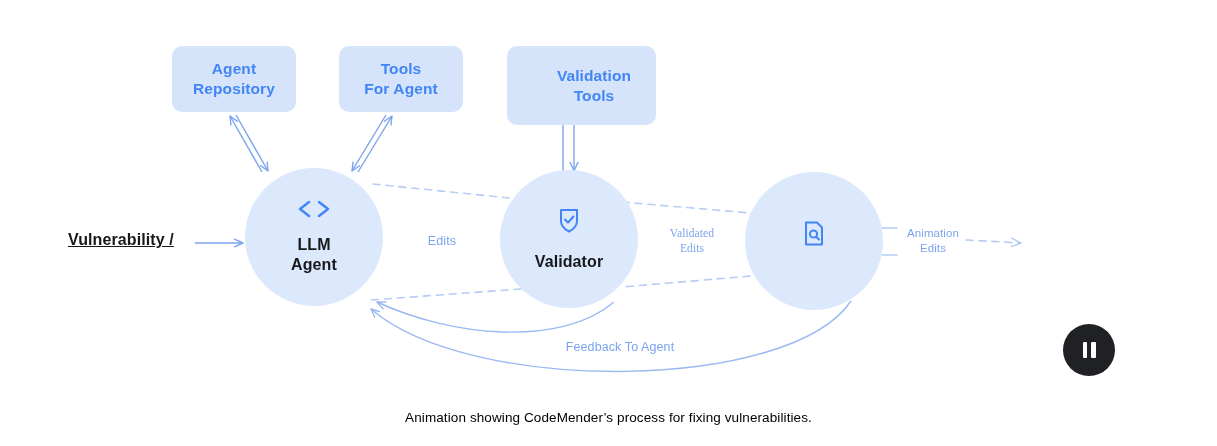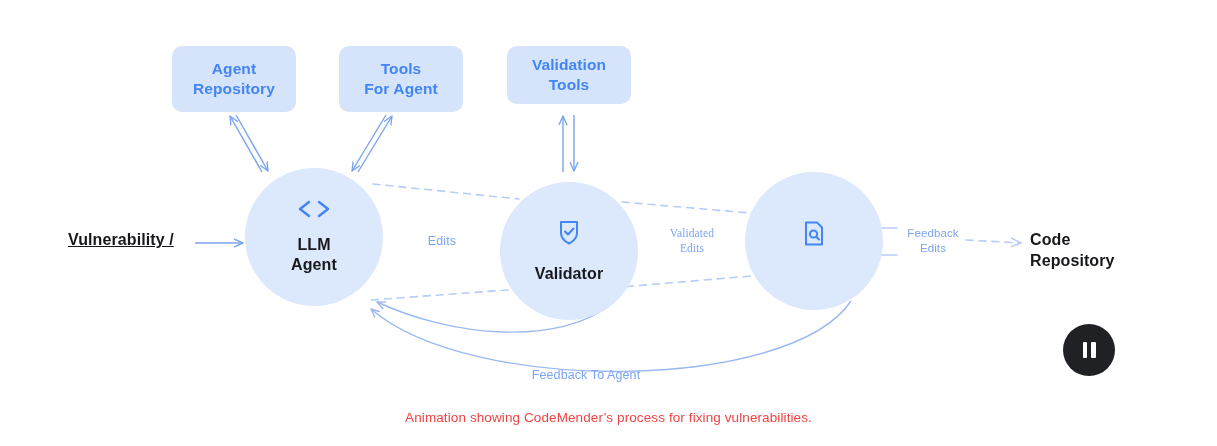--- a/index.html
+++ b/index.html
@@ -121,21 +121,21 @@
   }
   #pause-button .bar + .bar { margin-left: 4px; }
 
   
   #caption {
     position: absolute;
     left: 0;
     top: 410px;
     width: 1217px;
     text-align: center;
-    color: #ef4444;
+    color: #000000;
     font-size: 13.5px;
     letter-spacing: .1px;
   }
 </style>
 </head>
 <body>
 
 <div id="stage">
 
   <svg id="wires" viewBox="0 0 1217 446">
@@ -185,41 +185,41 @@
     </div>
   </div>
 
   <div class="topbox" style="left:339px; top:46px; width:124px; height:66px;">
     <div>
       <span>Tools</span>
       <span>For Agent</span>
     </div>
   </div>
 
-  <div class="topbox" style="left:507px; top:46px; width:124px; height:58px;">
+  <div class="topbox" style="left:507px; top:46px; width:124px; height:79px;padding-left:25px;">
     <div>
       <span>Validation</span>
       <span>Tools</span>
     </div>
   </div>
 
   <div class="node" style="left:245px; top:168px; width:138px; height:138px;">
     <div class="nicon">
       <svg width="36" height="20" viewBox="0 0 36 20">
         <path d="M 13 3 L 4 10 L 13 17" fill="none" stroke="#4285f4" stroke-width="2.4" stroke-linecap="round" stroke-linejoin="round"></path>
         <path d="M 23 3 L 32 10 L 23 17" fill="none" stroke="#4285f4" stroke-width="2.4" stroke-linecap="round" stroke-linejoin="round"></path>
       </svg>
     </div>
     <div class="nlabel">
       <span>LLM</span>
       <span>Agent</span>
     </div>
   </div>
 
-  <div class="node" style="left:500px; top:182px; width:138px; height:138px;">
+  <div class="node" style="left:500px; top:170px; width:138px; height:138px;">
     <div class="nicon" style="margin-bottom:18px;">
       <svg width="24" height="27" viewBox="0 0 24 27">
         <path d="M 4 3 L 20 3 L 20 14 C 20 19 16 22.5 12 24.5 C 8 22.5 4 19 4 14 Z" fill="none" stroke="#4285f4" stroke-width="2" stroke-linejoin="round"></path>
         <path d="M 8 12.5 L 11 15.5 L 16.5 9.5" fill="none" stroke="#4285f4" stroke-width="2" stroke-linecap="round" stroke-linejoin="round"></path>
       </svg>
     </div>
     <div class="nlabel">
       <span>Validator</span>
     </div>
   </div>
@@ -231,40 +231,36 @@
         <circle cx="11.5" cy="14" r="3.6" fill="none" stroke="#4285f4" stroke-width="2"></circle>
         <line x1="14.2" y1="16.7" x2="17" y2="19.5" stroke="#4285f4" stroke-width="2" stroke-linecap="round"></line>
       </svg>
     </div>
   </div>
 
   <div class="darklabel" style="left:68px; top:230px; width:128px; text-align:left;text-decoration:underline;">
     <span>Vulnerability /</span>
   </div>
 
-  <div class="darklabel" style="left:1030px; top:230px; width:130px; text-align:left;">
-    <span>Code</span>
-    <span>Repository</span>
-  </div>
 
   <div class="edgelabel bigger" style="left:404px; top:233px; width:76px;">
     <span>Edits</span>
   </div>
 
   <div class="edgelabel" style="left:650px; top:226px; width:84px;font-family:Liberation Serif, serif;">
     <span>Validated</span>
     <span>Edits</span>
   </div>
 
   <div class="edgelabel" style="left:893px; top:226px; width:80px;">
-    <span>Feedback</span>
+    <span>Animation</span>
     <span>Edits</span>
   </div>
 
-  <div class="edgelabel bigger" style="left:491px; top:339px; width:190px;margin-top:28px;">
+  <div class="edgelabel bigger" style="left:525px; top:339px; width:190px;">
     <span>Feedback To Agent</span>
   </div>
 
   <button id="pause-button" type="button" aria-label="Pause">
     <span class="bar"></span>
     <span class="bar"></span>
   </button>
 
   <div id="caption">Animation showing CodeMender’s process for fixing vulnerabilities.</div>
 

